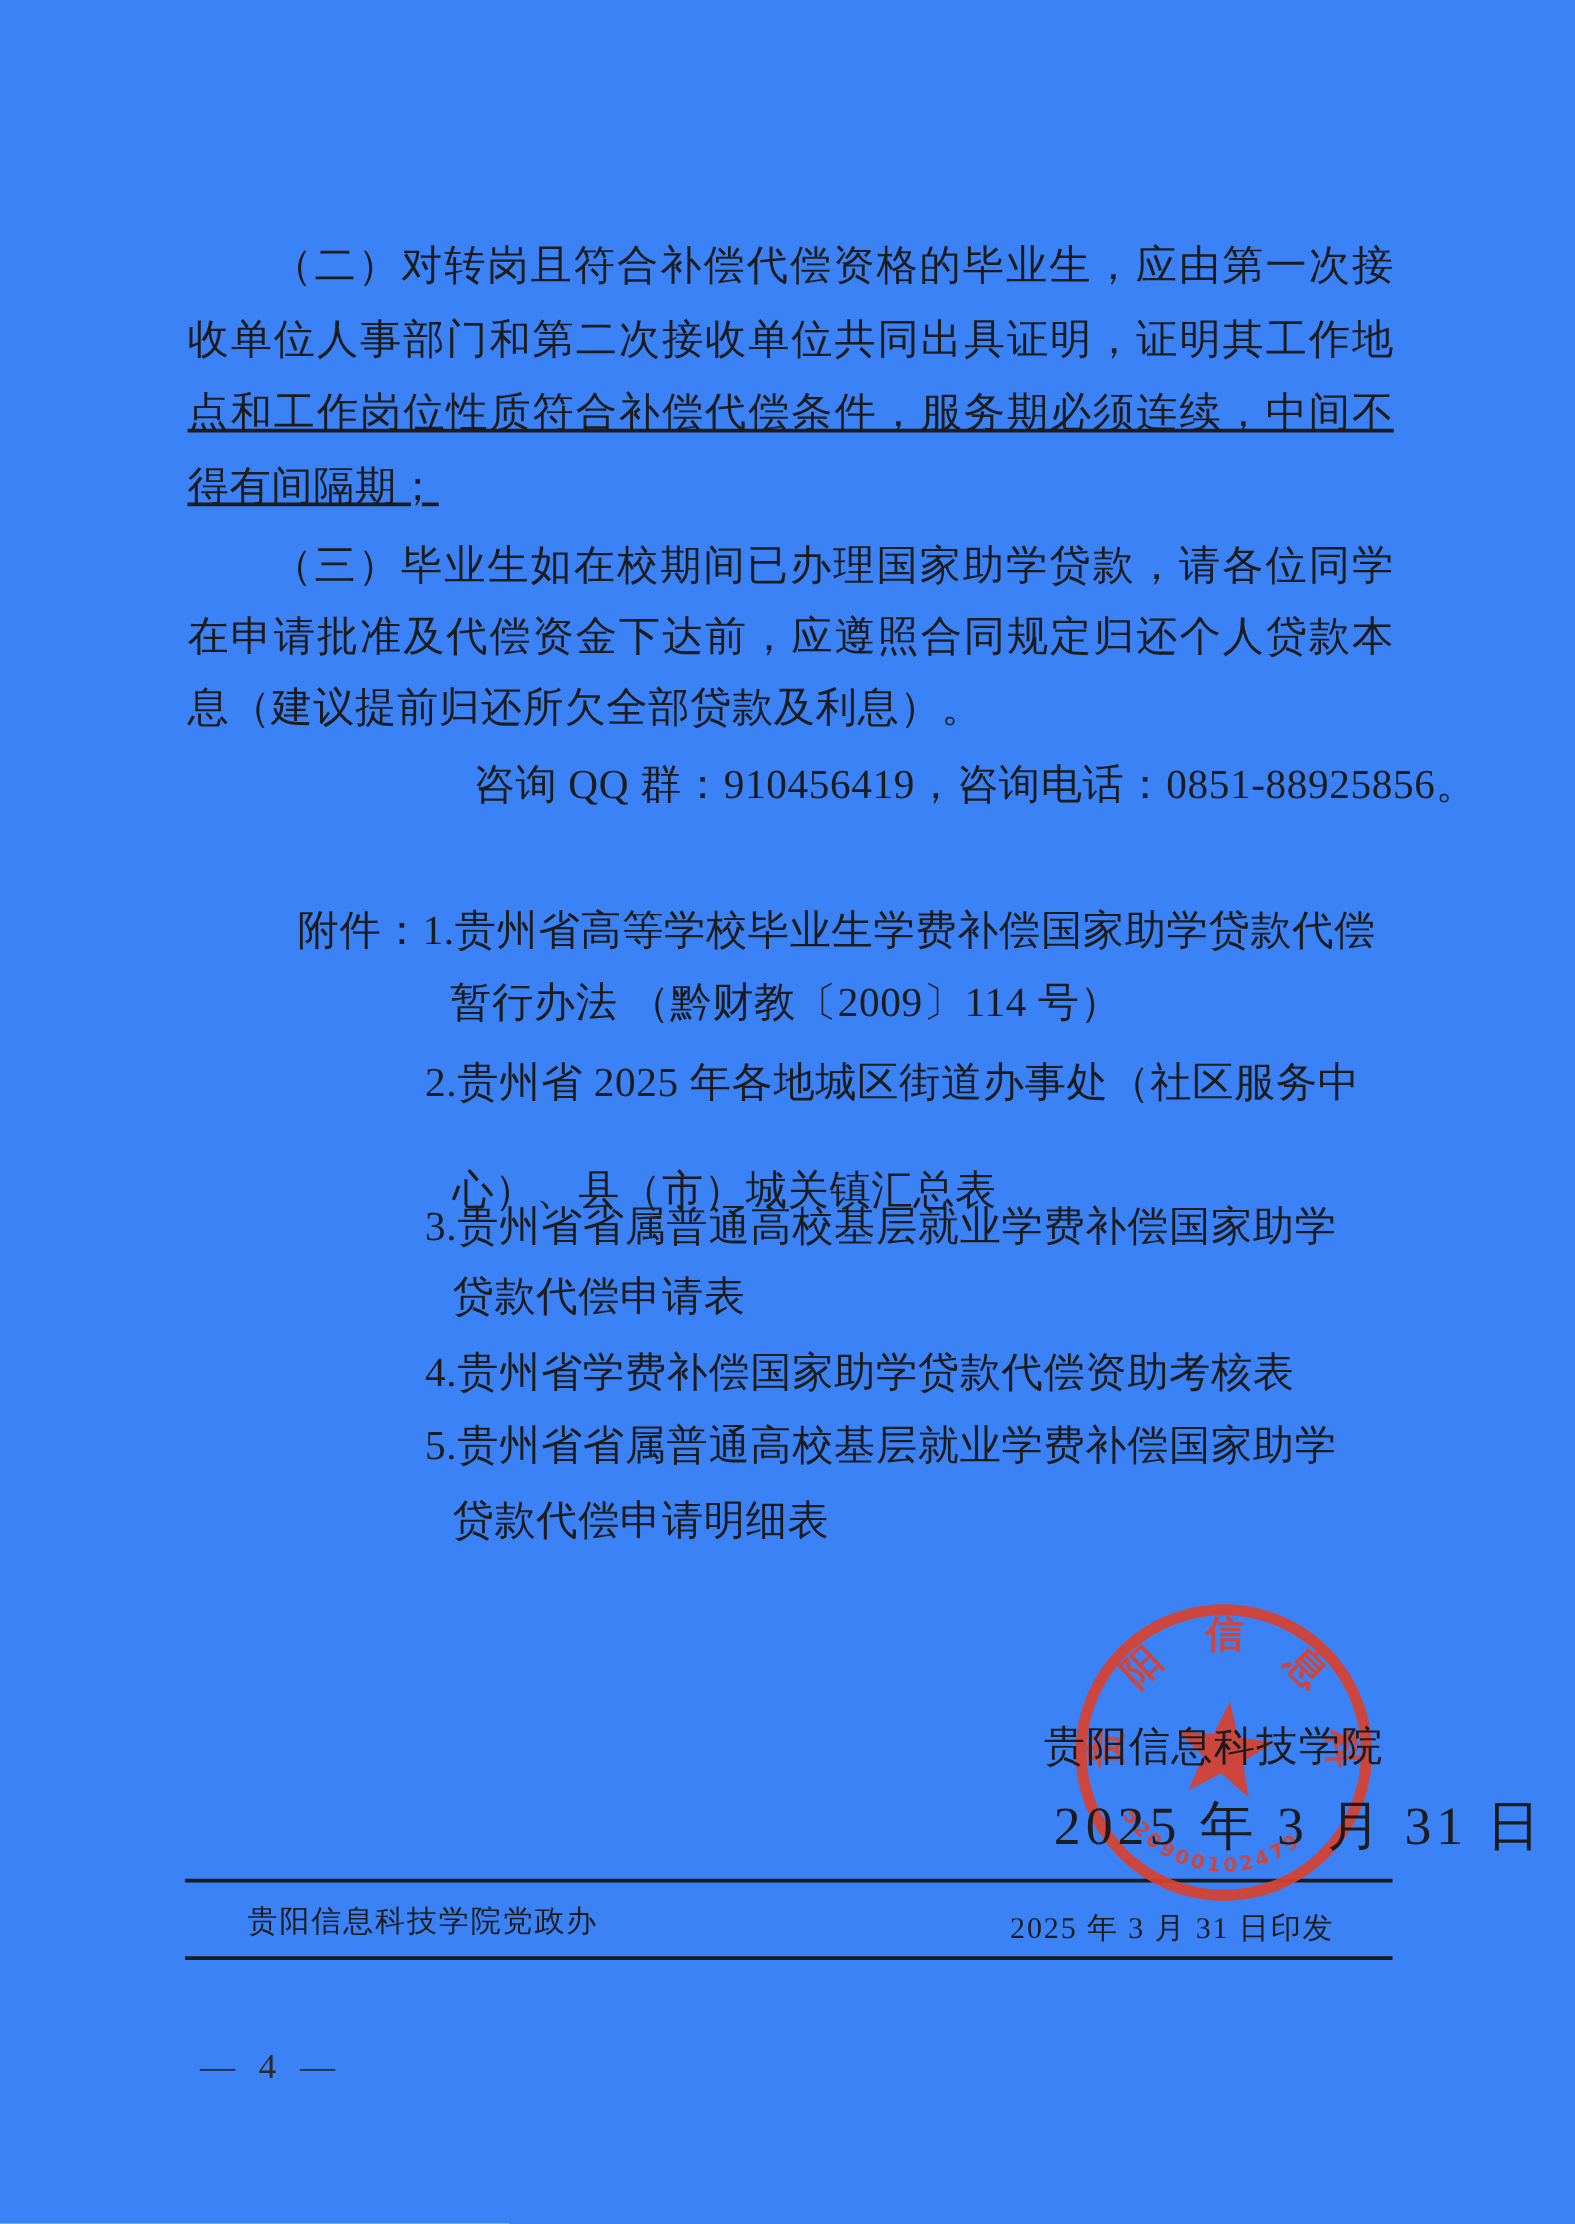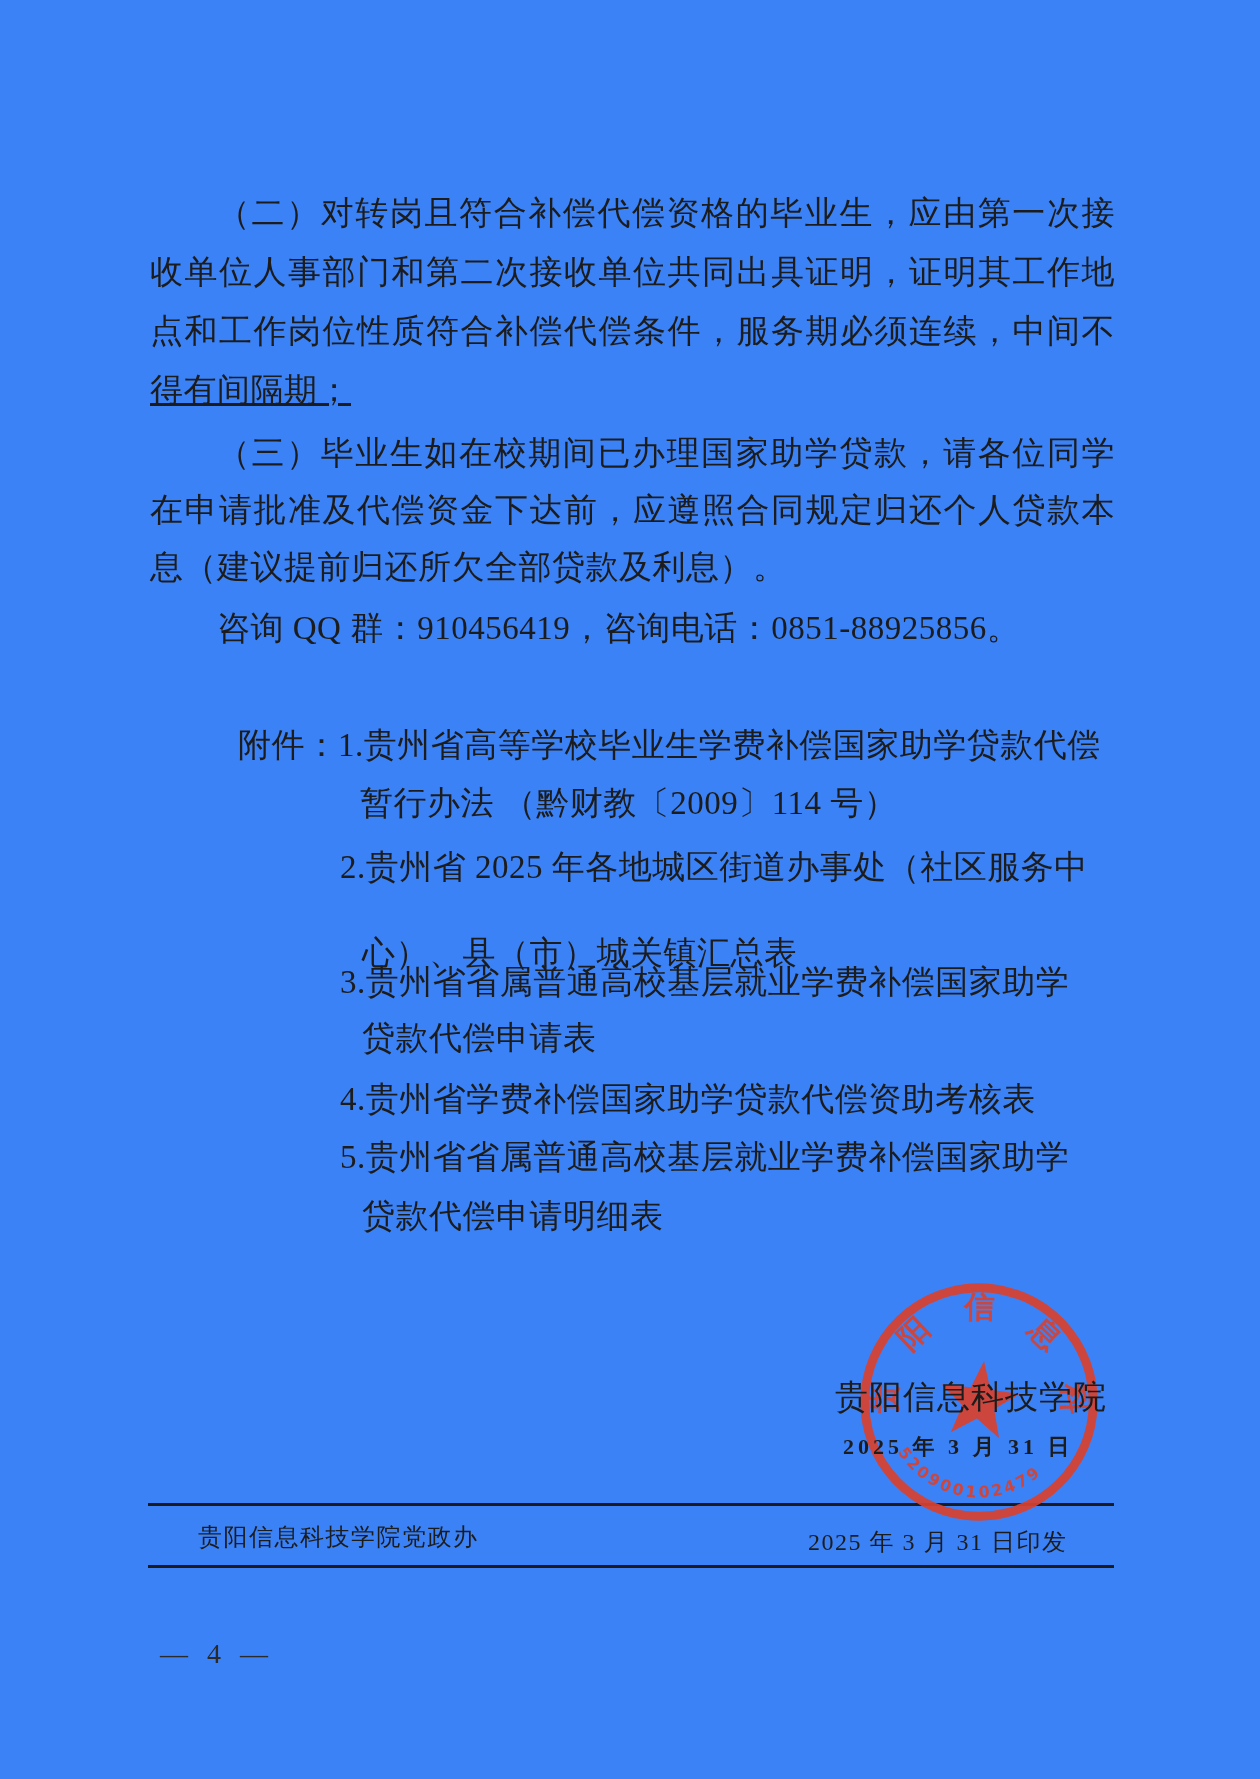--- a/index.html
+++ b/index.html
@@ -66,26 +66,26 @@
   }
 </style>
 </head>
 <body>
 
 <div class="page">
 
   <div>
     <div class="line just ind" style="top:184px;">（二）对转岗且符合补偿代偿资格的毕业生，应由第一次接</div>
     <div class="line just" style="top:243px;">收单位人事部门和第二次接收单位共同出具证明，证明其工作地</div>
-    <div class="line just" style="top:302px;">点和工作岗位性质符合补偿代偿条件，服务期必须连续，中间不</div>
+    <div class="line just" style="top:302px;text-decoration:underline;">点和工作岗位性质符合补偿代偿条件，服务期必须连续，中间不</div>
     <div class="line" style="top:361px;text-decoration:underline;">得有间隔期；</div>
     <div class="line just ind" style="top:424px;">（三）毕业生如在校期间已办理国家助学贷款，请各位同学</div>
     <div class="line just" style="top:481px;">在申请批准及代偿资金下达前，应遵照合同规定归还个人贷款本</div>
     <div class="line" style="top:538px;">息（建议提前归还所欠全部贷款及利息）。</div>
-    <div class="line" style="top:599px;padding-left:67px;">咨询 QQ 群：910456419，咨询电话：0851-88925856。</div>
+    <div class="line" style="top:599px;padding-left:67px;text-align:right;">咨询 QQ 群：910456419，咨询电话：0851-88925856。</div>
   </div>
 
   <div>
     <div class="att-line" style="left:238px;top:716px;text-align:center;">附件：</div>
     <div class="att-line" style="left:338px;top:716px;">1.贵州省高等学校毕业生学费补偿国家助学贷款代偿</div>
     <div class="att-line" style="left:360px;top:774px;">暂行办法 （黔财教〔2009〕114 号）</div>
     <div class="att-line" style="left:340px;top:838px;">2.贵州省 2025 年各地城区街道办事处（社区服务中</div>
     <div class="att-line" style="left:362px;top:924px;">心）、县（市）城关镇汇总表</div>
     <div class="att-line" style="left:340px;top:953px;">3.贵州省省属普通高校基层就业学费补偿国家助学</div>
     <div class="att-line" style="left:362px;top:1009px;">贷款代偿申请表</div>
@@ -103,21 +103,21 @@
     <polygon fill="#d9412f" points="130,88 140,116.2 169.9,117 146.2,135.3 154.7,164 130,147 105.3,164 113.8,135.3 90.1,117 120,116.2"></polygon>
     <text font-size="31" fill="#d9412f" font-family="Liberation Serif, DejaVu Serif, serif" font-weight="bold">
       <textPath href="#arcTop" startOffset="0" textLength="492" lengthAdjust="spacing">贵阳信息科技学院</textPath>
     </text>
     <text font-size="16" fill="#d9412f" font-family="DejaVu Sans, sans-serif" font-weight="bold">
       <textPath href="#arcBot" startOffset="0" textLength="180" lengthAdjust="spacing">5209001024791</textPath>
     </text>
   </svg>
 
   <div class="sig" style="left:835px;top:1375px;letter-spacing:1px;">贵阳信息科技学院</div>
-  <div class="sig" style="left:843px;top:1432px;font-size:22px;letter-spacing:4px;font-weight:bold;">2025 年 3 月 31 日</div>
+  <div class="sig" style="left:843px;top:1432px;font-size:43px;letter-spacing:4px;">2025 年 3 月 31 日</div>
 
   <div class="rule" style="top:1503px;"></div>
   <div class="footer-text" style="left:198px;top:1521px;">贵阳信息科技学院党政办</div>
   <div class="footer-text" style="left:775px;top:1526px;margin-left:33px;">2025 年 3 月 31 日印发</div>
   <div class="rule" style="top:1565px;"></div>
 
   <div class="pagenum">— 4 —</div>
 
 </div>
 

